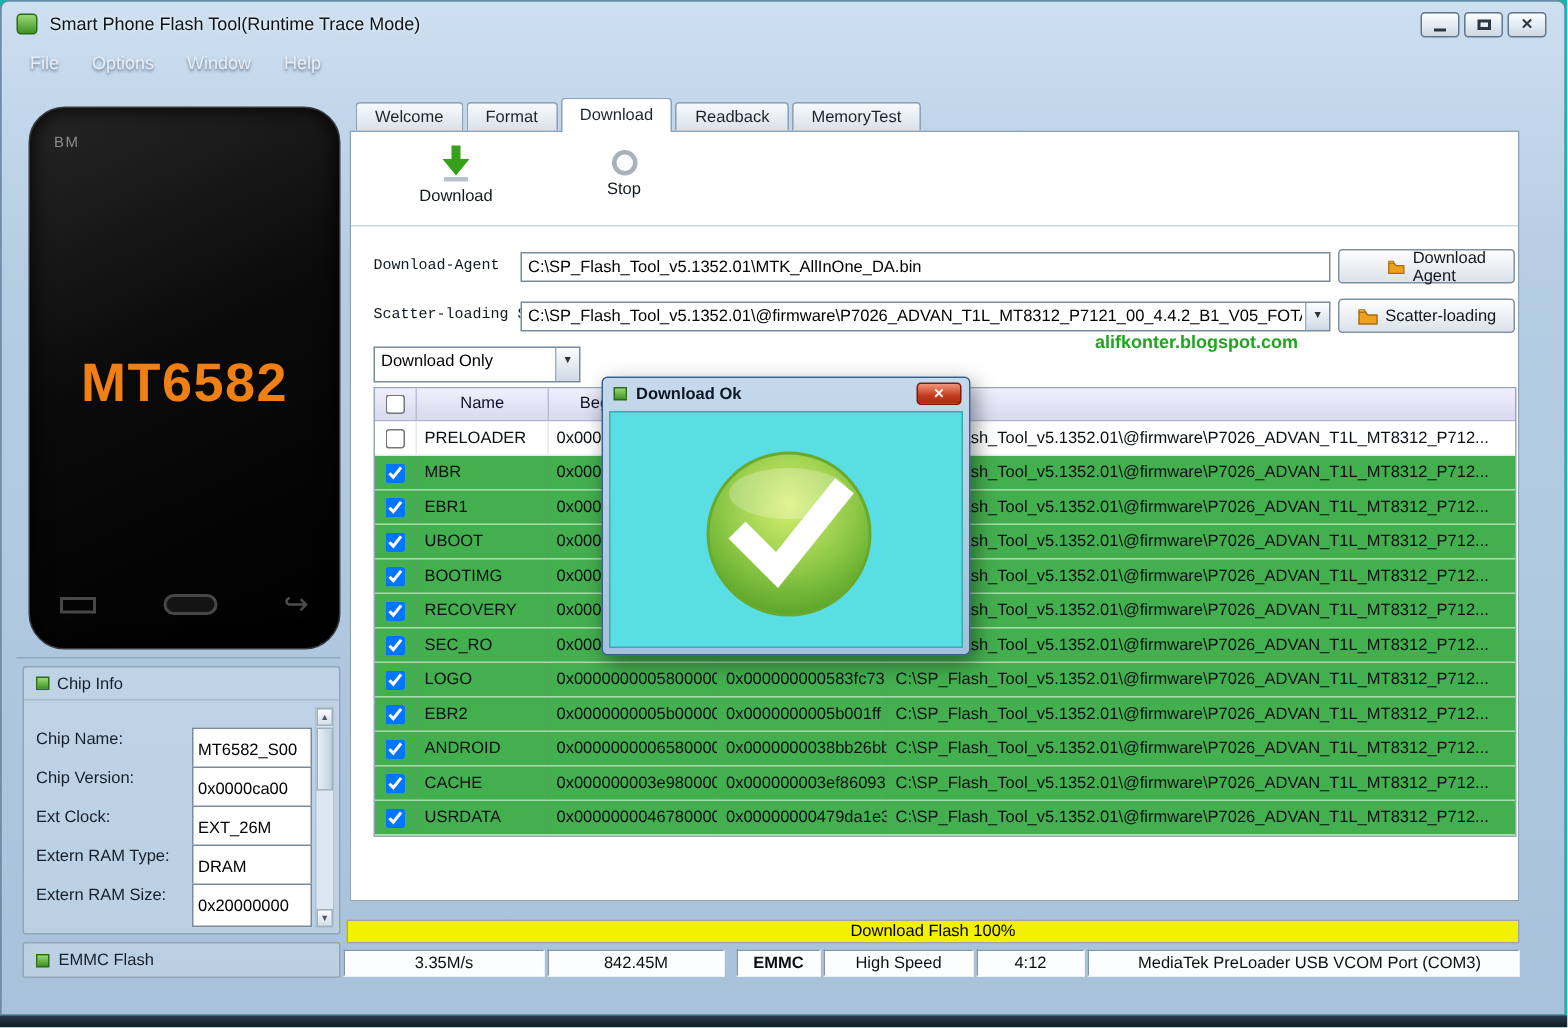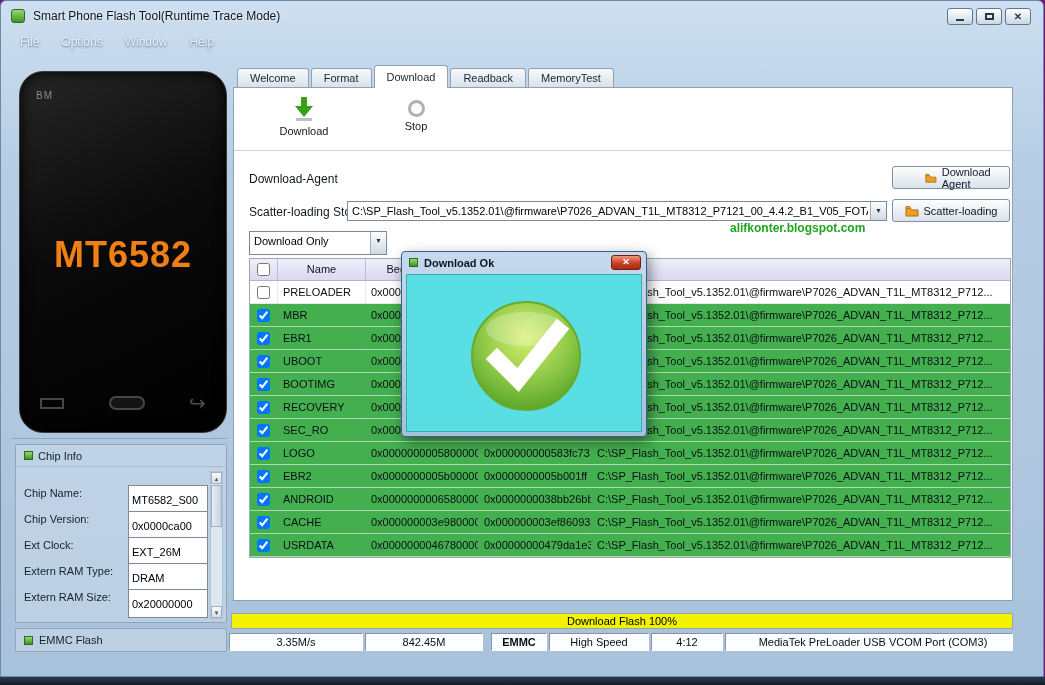--- a/index.html
+++ b/index.html
@@ -1,19 +1,19 @@
 <!DOCTYPE html>
 <html><head>
 <meta charset="utf-8">
 <style>
   * { box-sizing: border-box; margin: 0; padding: 0; }
   body { width: 1045px; height: 685px; }
   #stage {
     position: relative; width: 1045px; height: 685px; overflow: hidden;
-    background: #701a75; font-family: "Liberation Sans", sans-serif;
+    background: #14b8a6; font-family: "Liberation Sans", sans-serif;
   }
   .win {
     position: absolute; left: 0; top: 0; width: 1044px; height: 677px;
     background: linear-gradient(180deg, #cddff0 0%, #b6cde4 25%, #a8c2db 100%);
     border: 1px solid #6e8aa6; border-radius: 6px 6px 0 0;
   }
   .taskbar { position: absolute; left: 0; bottom: 0; width: 1045px; height: 8px; background: linear-gradient(#2a3a4c,#101b27); }
 
   
   .titlebar { position: absolute; left: 0; top: 0; right: 0; height: 30px; }
@@ -74,21 +74,21 @@
   .tab.active { height: 23px; line-height: 22px; background: #fff; margin-bottom: -1px; z-index: 7; position: relative; }
 
   .toolbtn { position: absolute; top: 8px; width: 84px; height: 50px; display: flex; flex-direction: column;
     align-items: center; justify-content: flex-start; gap: 3px; background: transparent; border: none; cursor: default; }
   #btn-download { left: 28px; }
   #btn-stop { left: 140px; }
   .tool-label { font-size: 11px; color: #101820; font-family: "Liberation Sans", sans-serif; }
   .stop-circle { width: 17px; height: 17px; margin-top: 4px; border: 3px solid #a9b1b9; border-radius: 50%; background: #fdfdfd; }
   .tool-sep { position: absolute; left: 0; right: 0; top: 62px; border-top: 1px solid #cdd5dd; }
 
-  .fld-label { position: absolute; font-size: 12px; color: #101820; white-space: nowrap; }
+  .fld-label { position: absolute; font-size: 10px; color: #101820; white-space: nowrap; font-family: Liberation Mono, monospace; }
   .fld-input { position: absolute; height: 20px; border: 1px solid #7b8b9b; background: #fff;
     font-size: 11px; font-family: "Liberation Sans", sans-serif; padding: 0 4px; }
   .combo { position: absolute; height: 20px; border: 1px solid #7b8b9b; background: #fff; overflow: hidden; }
   .combo-text { position: absolute; left: 4px; right: 18px; top: 0; bottom: 0; font-size: 11px; line-height: 18px;
     white-space: nowrap; overflow: hidden; }
   .combo-arrow { position: absolute; right: 0; top: 0; bottom: 0; width: 16px;
     background: linear-gradient(#fdfeff,#cfd9e4); border-left: 1px solid #9fafbf;
     font-size: 7px; color: #333; text-align: center; line-height: 18px; }
   .browse-btn { position: absolute; width: 118px; height: 23px; border: 1px solid #7e90a2; border-radius: 3px;
     background: linear-gradient(#fefefe,#dbe2ea); font-size: 11px; font-family: "Liberation Sans", sans-serif;
@@ -232,20 +232,21 @@
       </div>
 
       <div class="toolbtn" id="btn-stop">
         <div class="stop-circle"></div>
         <div class="tool-label">Stop</div>
       </div>
 
       <div class="tool-sep"></div>
 
       <div class="fld-label" style="left:15px; top:84px;">Download-Agent</div>
+      <input class="fld-input" style="left: 113px; top: 80px; width: 540px;" readonly="" value="C:\SP_Flash_Tool_v5.1352.01\MTK_AllInOne_DA.bin">
       <div class="browse-btn" style="left:658px; top:78px;padding-left:32px;">
         <svg width="14" height="12" viewBox="0 0 14 12">
           <path d="M1 3 h4 l2 2 h6 v6 h-12 z" fill="#f0a020" stroke="#a86f10" stroke-width="1"></path>
           <path d="M1 3 v-1.5 h3.5 l1 1.5 z" fill="#f8c050" stroke="#a86f10" stroke-width="0.8"></path>
         </svg>
         <span>Download Agent</span>
       </div>
 
       <div class="fld-label" style="left:15px; top:117px;">Scatter-loading Stop</div>
       <div class="combo" style="left:113px; top:113px; width:540px;">

